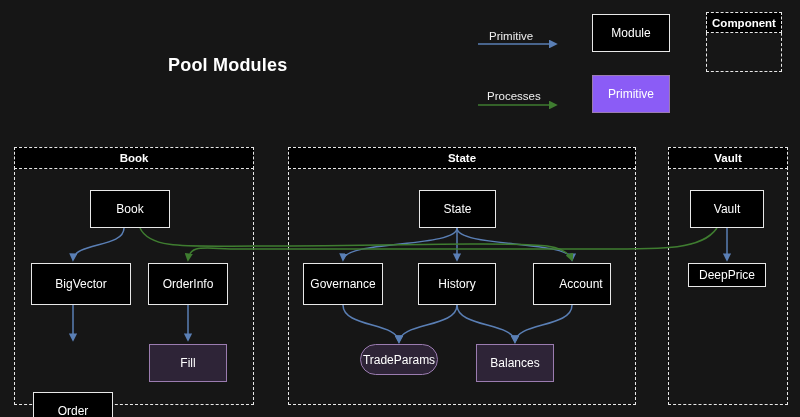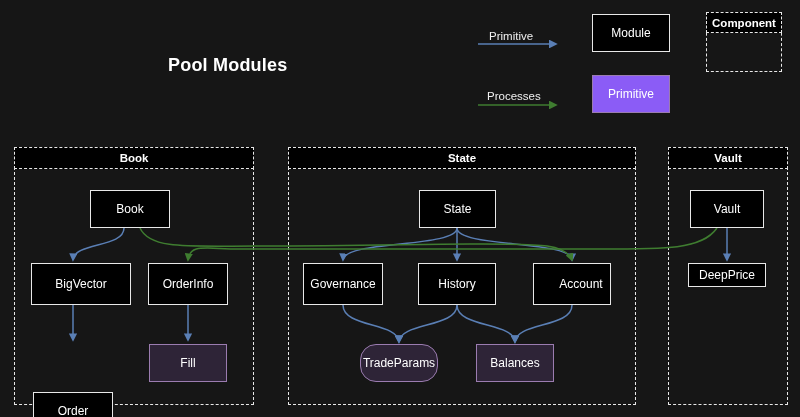--- a/index.html
+++ b/index.html
@@ -194,19 +194,19 @@
   <div class="node module" style="left:90px;  top:190px; width:80px;  height:38px;">Book</div>
   <div class="node module" style="left:31px;  top:263px; width:100px;  height:42px;">BigVector</div>
   <div class="node module" style="left:148px; top:263px; width:80px;  height:42px;">OrderInfo</div>
   <div class="node module" style="left:33px;  top:344px; width:80px;  height:38px;margin-top:48px;">Order</div>
   <div class="node primitive" style="left:149px; top:344px; width:78px; height:38px;">Fill</div>
 
   <div class="node module" style="left:419px; top:190px; width:77px;  height:38px;">State</div>
   <div class="node module" style="left:303px; top:263px; width:80px;  height:42px;">Governance</div>
   <div class="node module" style="left:418px; top:263px; width:78px;  height:42px;">History</div>
   <div class="node module" style="left:533px; top:263px; width:78px;  height:42px;padding-left:18px;">Account</div>
-  <div class="node primitive" style="left:360px; top:344px; width:78px; height:38px;border-radius:16px;">TradeParams</div>
+  <div class="node primitive" style="left:360px; top:344px; width:78px; height:31px;border-radius:16px;">TradeParams</div>
   <div class="node primitive" style="left:476px; top:344px; width:78px; height:38px;">Balances</div>
 
   <div class="node module" style="left:690px; top:190px; width:74px;  height:38px;">Vault</div>
   <div class="node module" style="left:688px; top:263px; width:78px;  height:24px;">DeepPrice</div>
 
 </div>
 
 </body></html>

